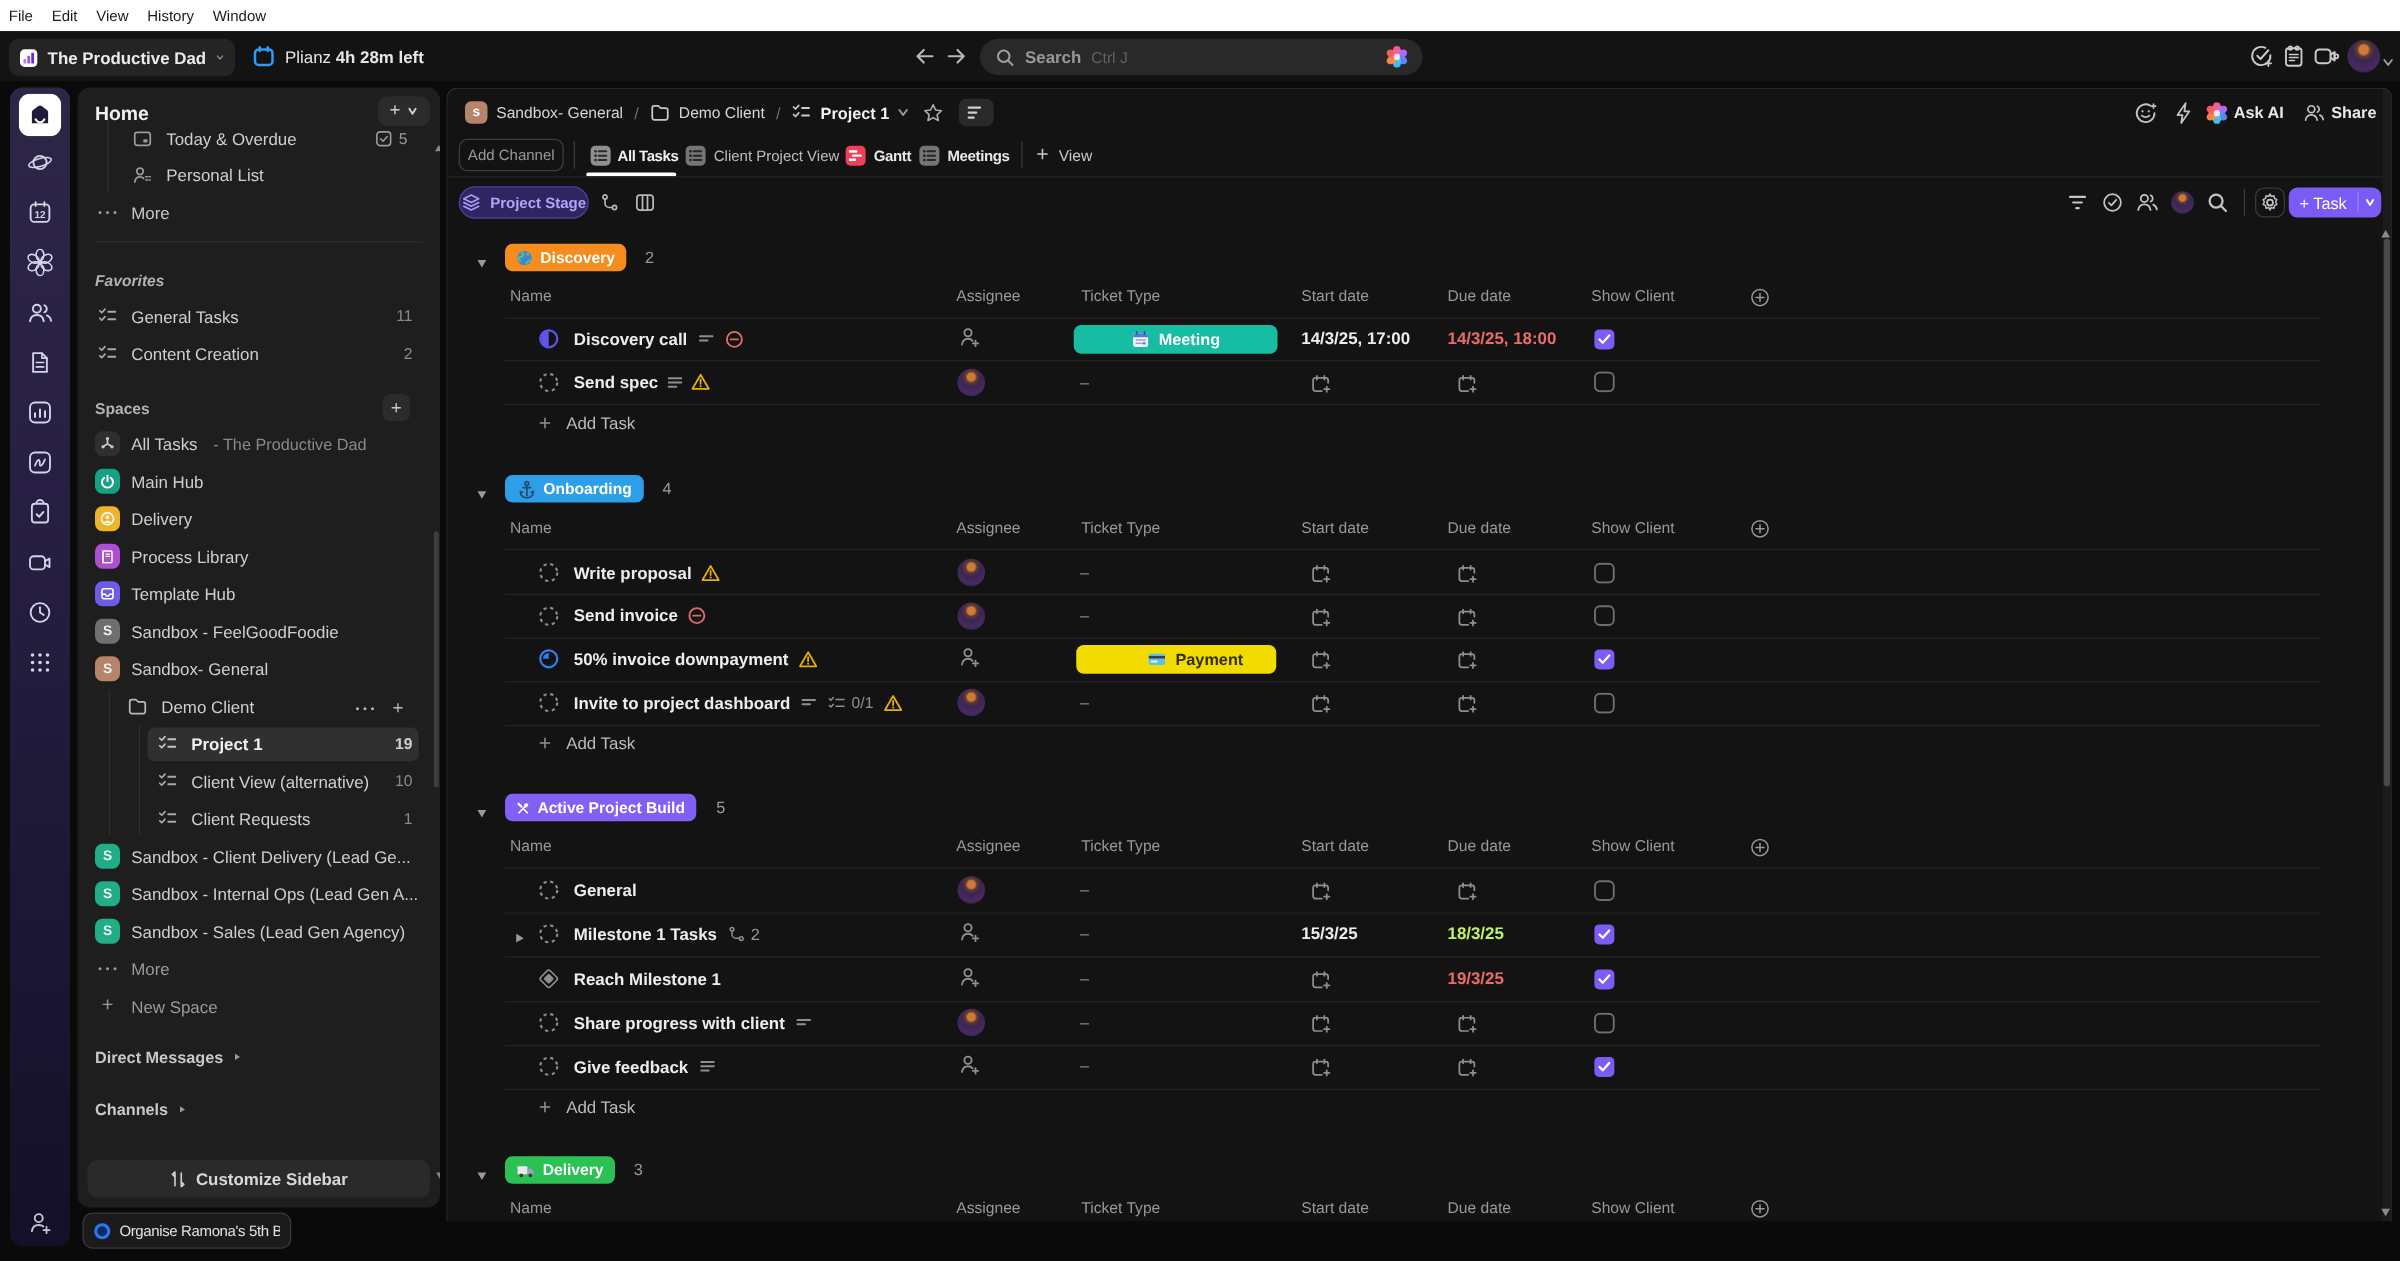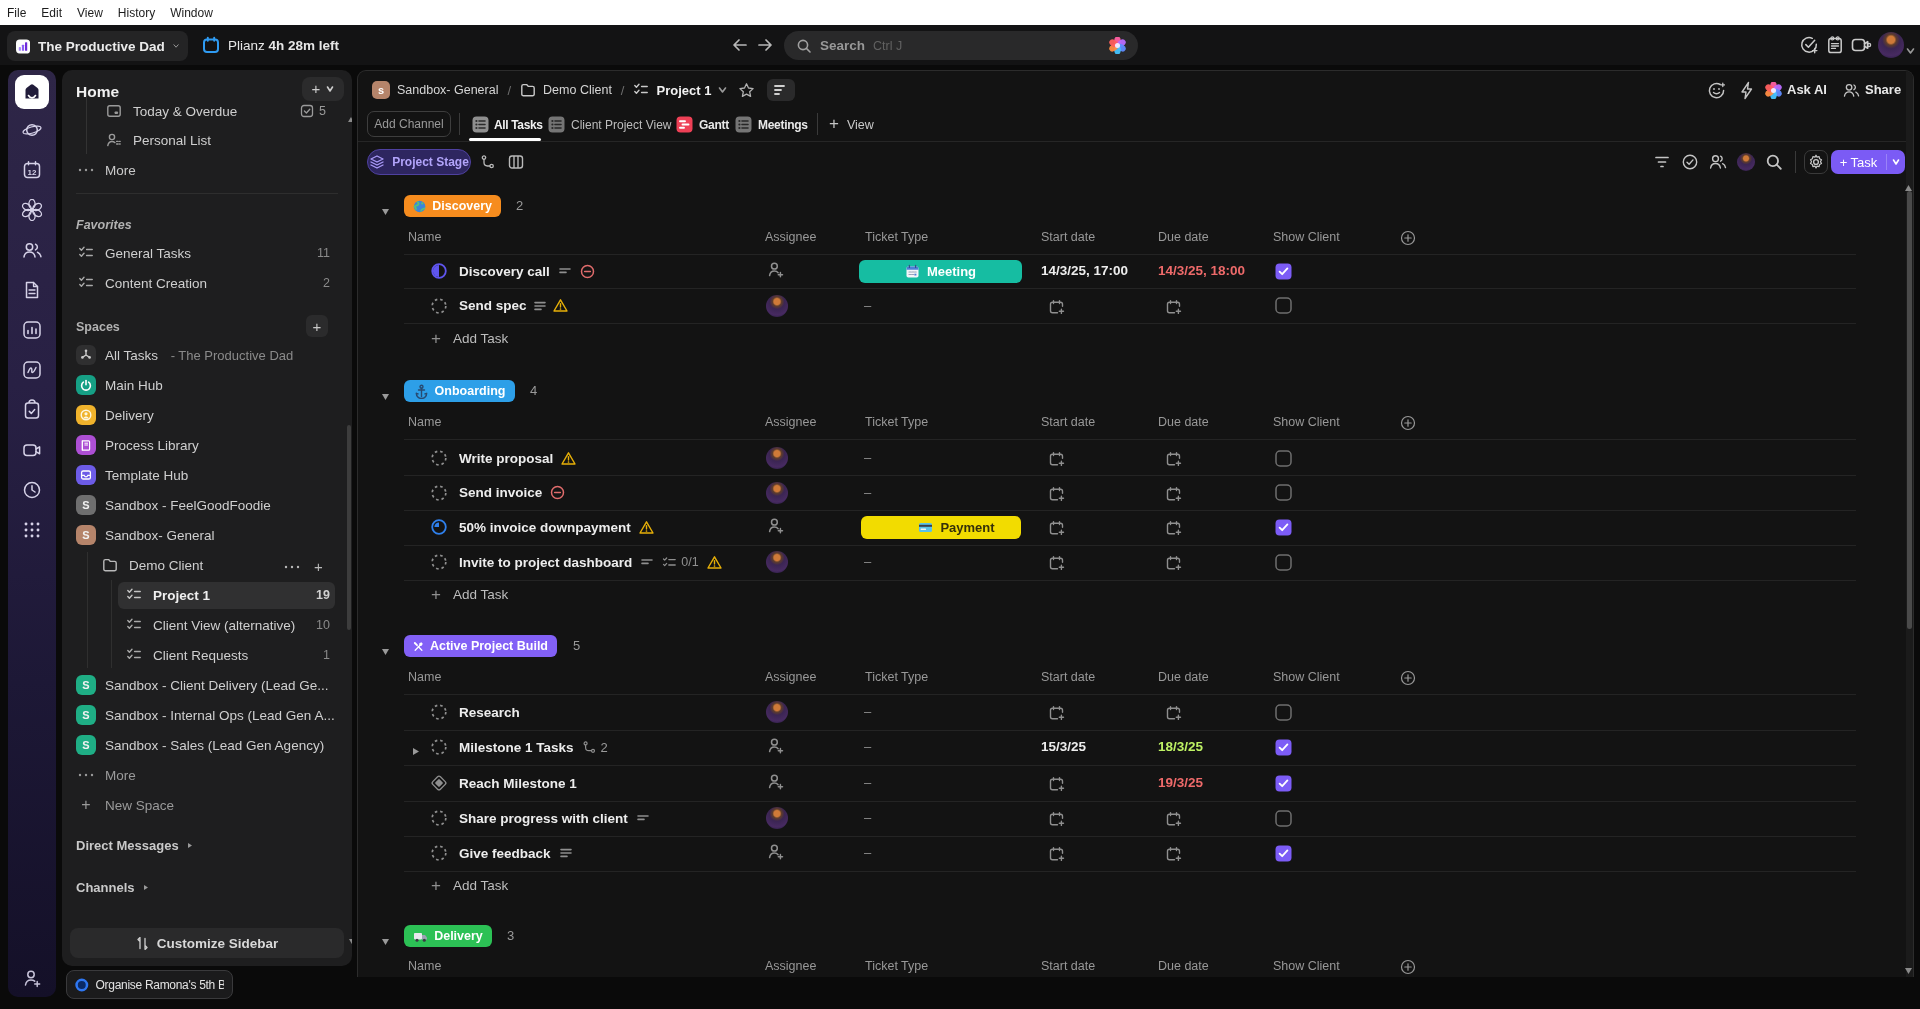--- a/index.html
+++ b/index.html
@@ -897,21 +897,21 @@
         <circle cx="8" cy="8" r="6.5" stroke="#989898" stroke-width="1.2" fill="none"></circle>
         <path d="M8 4.8v6.4M4.8 8h6.4" stroke="#989898" stroke-width="1.2" stroke-linecap="round"></path>
       </svg></div>
 <div class="sep" style="top:622.5px;"></div>
 <div class="abs fx" style="left:72px;top:632px;">
       <svg width="18" height="18" viewBox="0 0 18 18" style="">
         <circle cx="9" cy="9" r="6.8" stroke="#8f8f8f" stroke-width="1.7" fill="none" stroke-dasharray="2.6 2.9"></circle>
       </svg>
     </div>
 <div class="abs fx" style="left:101px;top:631px;height:20px;gap:8px;">
-      <span class="task-name">Research</span>
+      <span class="task-name">General</span>
     </div>
 <div class="abs fx" style="left:408px;top:630px;">
       <span style="display:inline-flex;">
         <span style="display:inline-block;width:22px;height:22px;border-radius:50%;background:radial-gradient(circle at 50% 30%, #cf7a38 0 16%, #5f3d2c 24%, #3b2553 40%, #472a61 70%, #1d1735 100%);"></span>
       </span>
     </div>
 <div class="abs" style="left:506px;top:633px;color:#8f8f8f;font-size:13px;">–</div>
 <div class="abs" style="left:690px;top:633px;"><svg width="17" height="17" viewBox="0 0 17 17" style="">
         <path d="M14.5 8.2V6.2a2 2 0 0 0-2-2h-8a2 2 0 0 0-2 2v6.6a2 2 0 0 0 2 2h5" stroke="#8f8f8f" stroke-width="1.4" fill="none" stroke-linecap="round" stroke-linejoin="round"></path>
         <path d="M5.5 2.6v3M11.5 2.6v3" stroke="#8f8f8f" stroke-width="1.4" stroke-linecap="round"></path>

